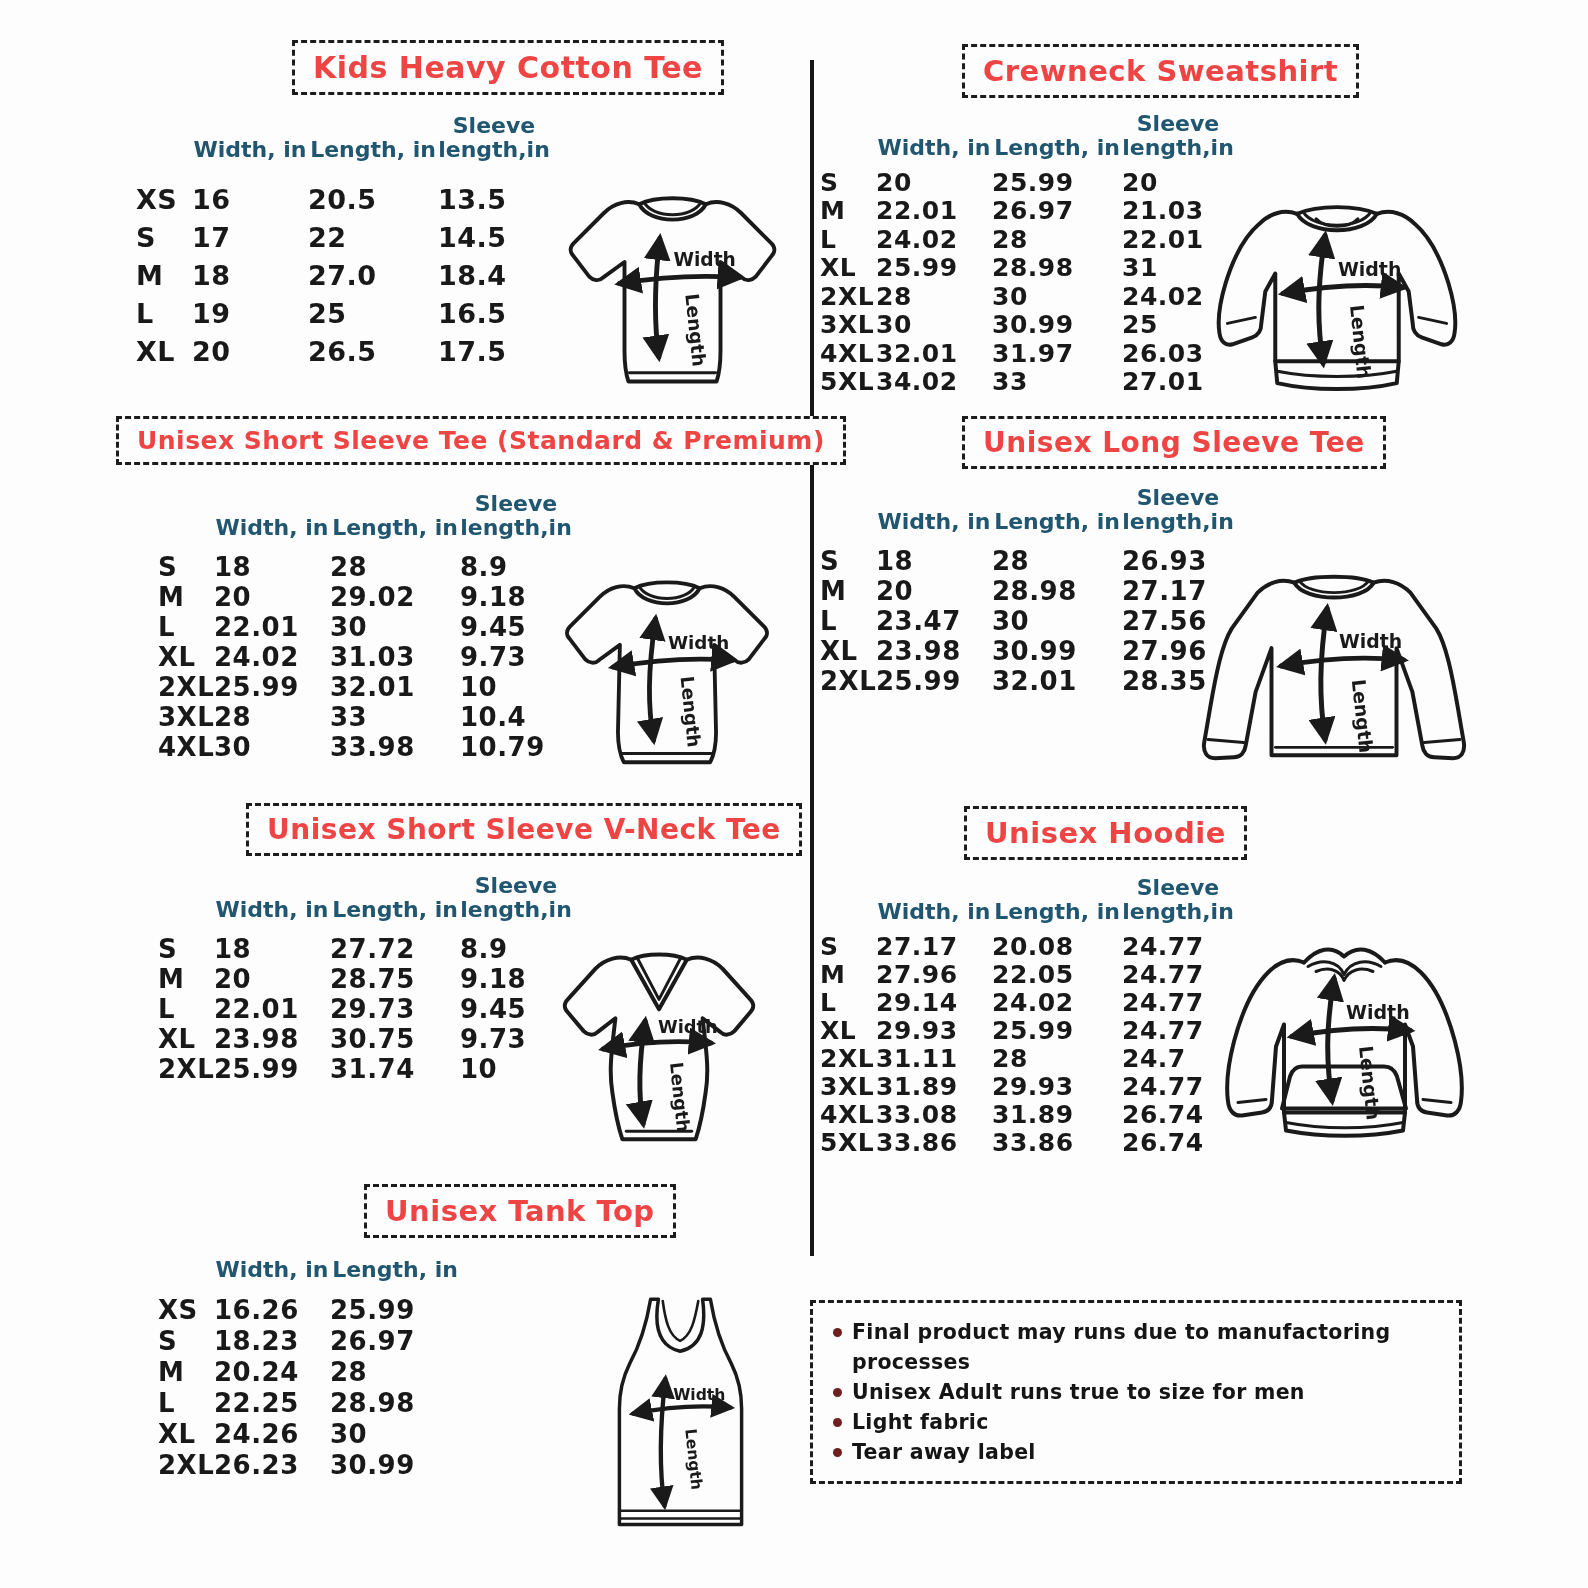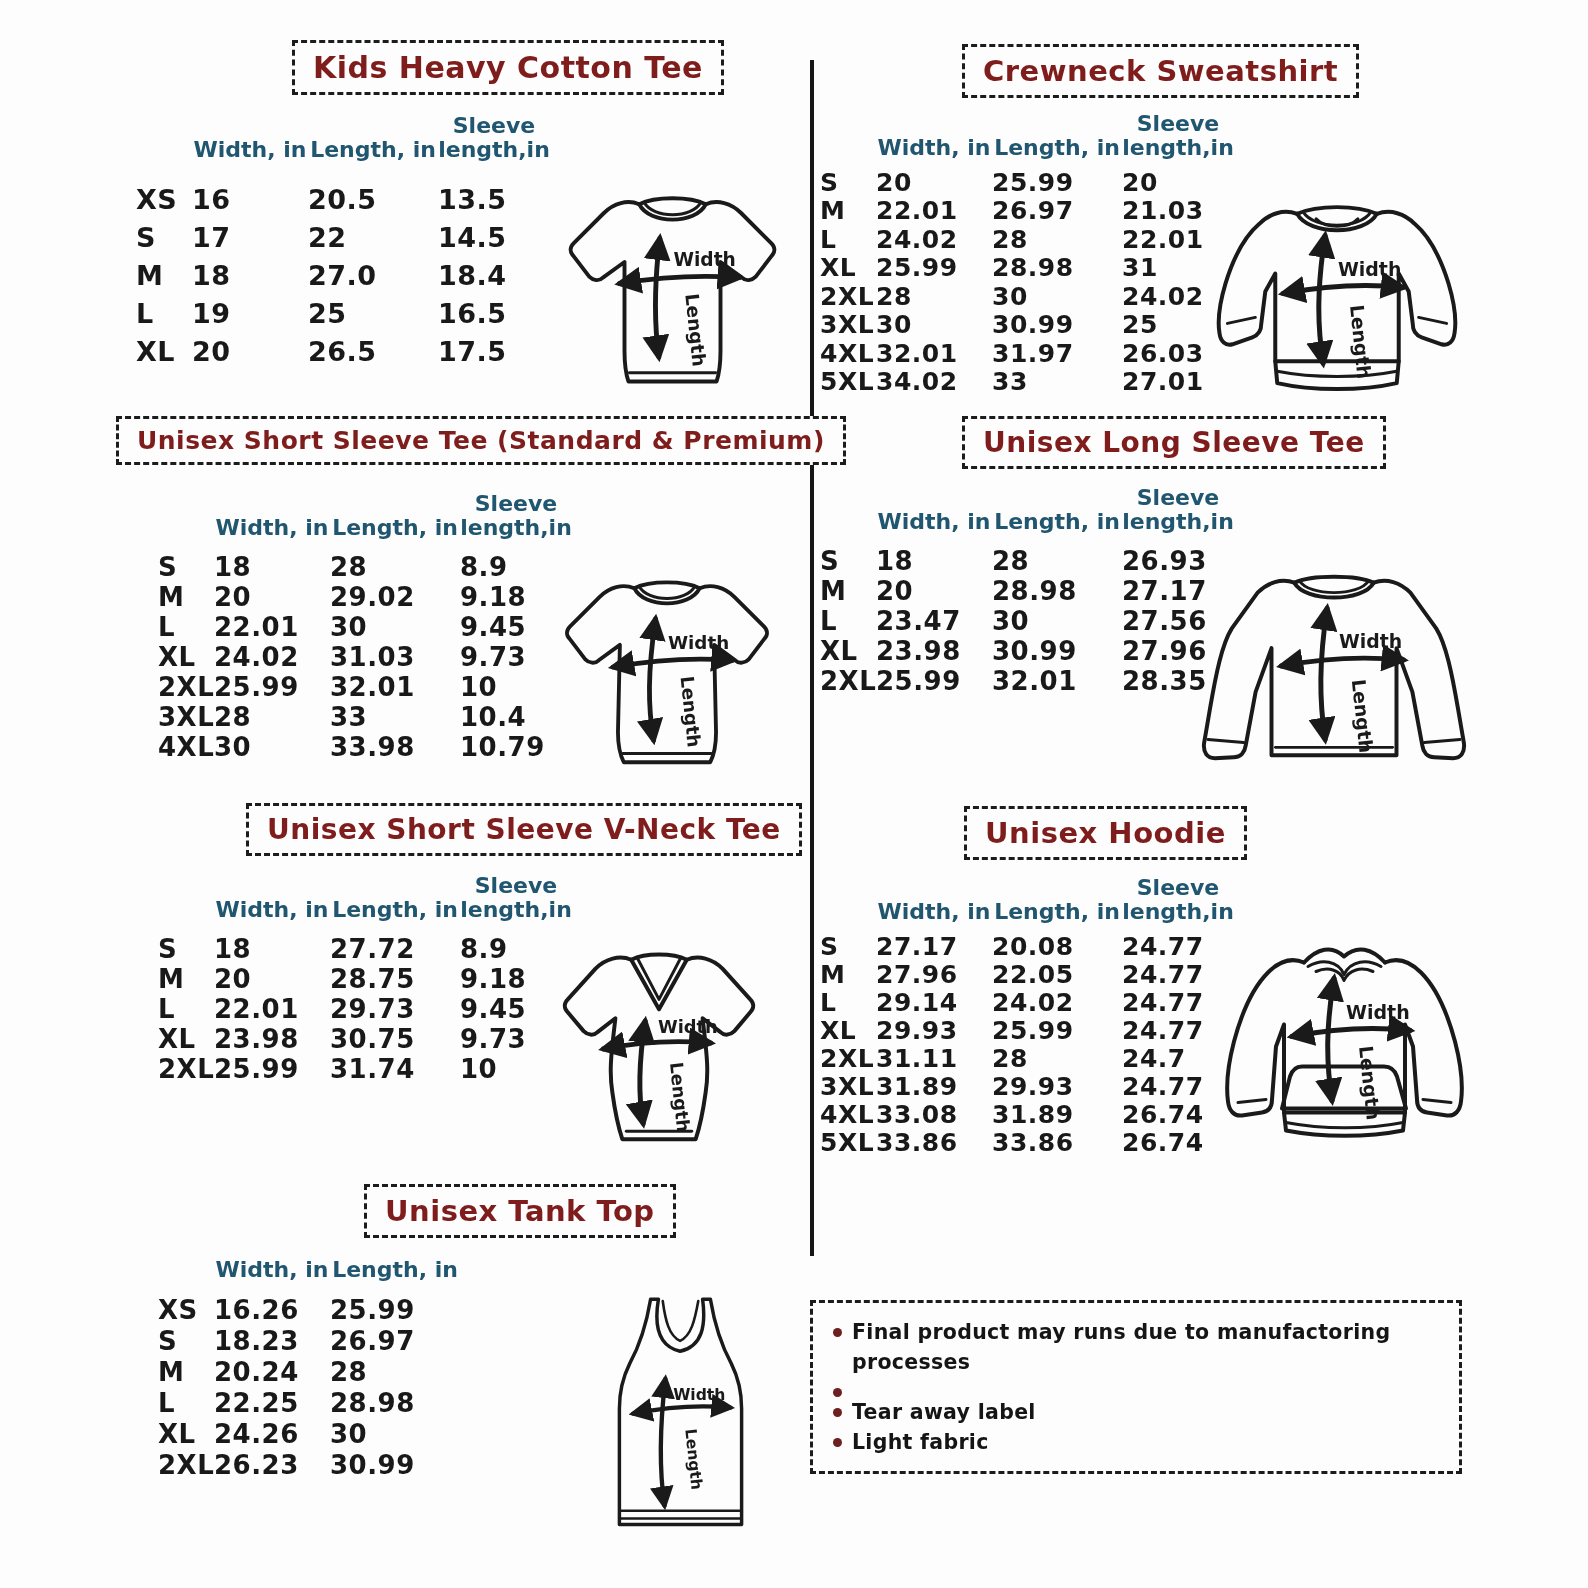--- a/index.html
+++ b/index.html
@@ -7,21 +7,21 @@
     width:1588px;height:1588px;position:relative;background:#fdfdfd;
     font-family:"DejaVu Sans","Liberation Sans",sans-serif;
     color:#1a1a1a;overflow:hidden;
   }
   
   .sec-title{
     position:absolute;
     border:3px dashed #1c1c1c;
     padding:7px 18px;
     font-weight:bold;
-    color:#7f1d1d;
+    color:#ef4444;
     white-space:nowrap;
     letter-spacing:.5px;
     background:#fdfdfd;
   }
   
   .size-table{position:absolute;}
   .thead{display:flex;align-items:flex-end;height:62px;}
   .thead .cell{
     color:#20566f;font-weight:bold;font-size:22px;line-height:1.1;
     text-align:center;white-space:pre-line;
@@ -573,23 +573,24 @@
 </div>
 
 <div class="notes-box">
   <div>
       <div class="note-item">
         <span class="bullet"></span>
         <span class="note-text">Final product may runs due to manufactoring processes</span>
       </div>
       <div class="note-item">
         <span class="bullet"></span>
+        <span class="note-text">Unisex Adult runs true to size for men</span>
+      </div>
+      <div class="note-item">
+        <span class="bullet"></span>
+        <span class="note-text">Light fabric</span>
       </div>
       <div class="note-item">
         <span class="bullet"></span>
         <span class="note-text">Tear away label</span>
       </div>
-      <div class="note-item">
-        <span class="bullet"></span>
-        <span class="note-text">Light fabric</span>
-      </div>
     </div>
 </div>
 
 </body></html>

